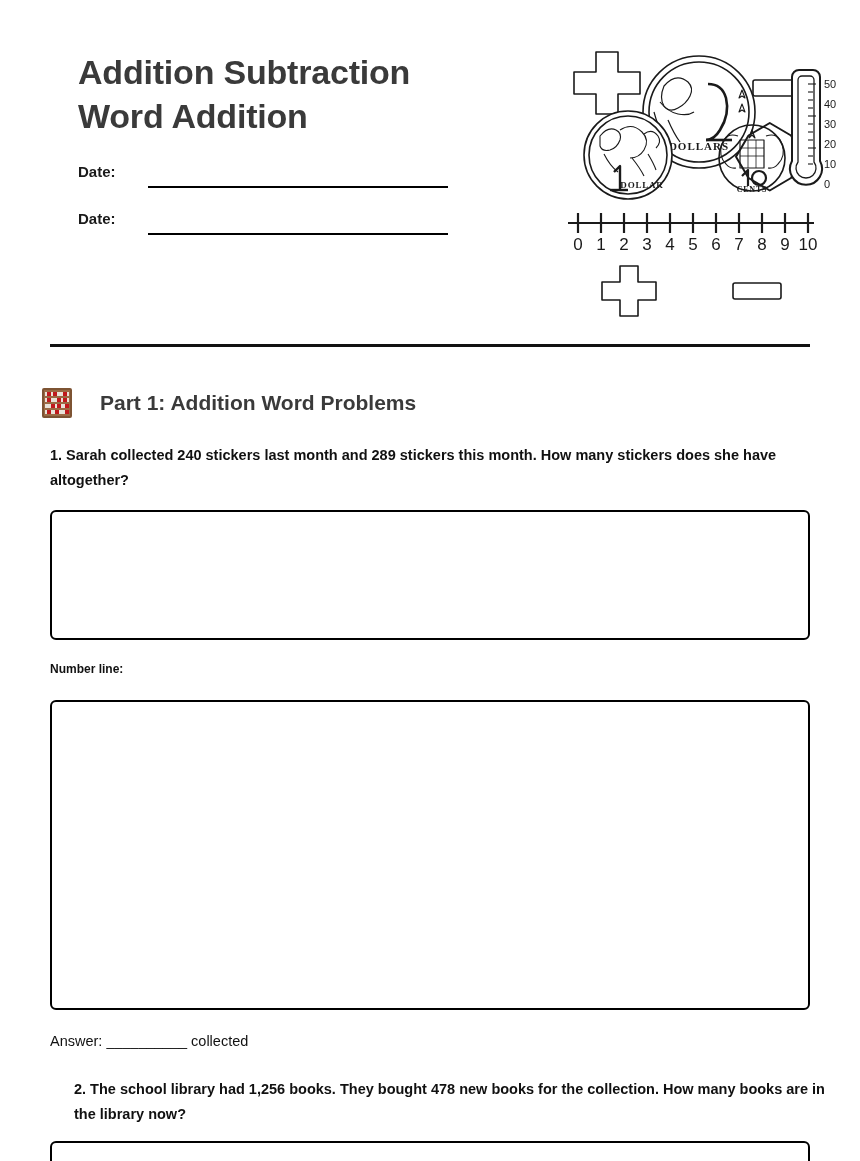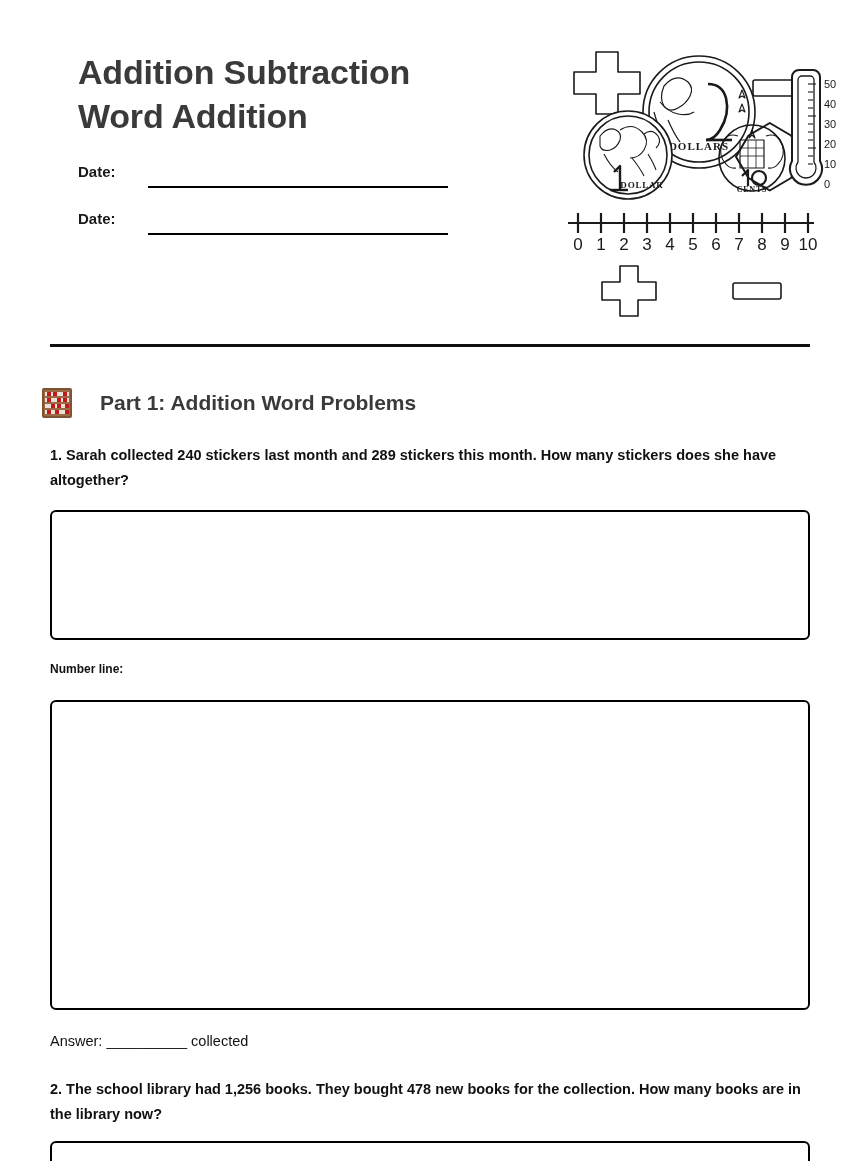--- a/index.html
+++ b/index.html
@@ -136,21 +136,21 @@
   .question-text {
     position: absolute;
     left: 50px;
     width: 760px;
     font-size: 14.5px;
     font-weight: bold;
     line-height: 1.75;
     color: #111111;
   }
   .q1-text { top: 443px; }
-  .q2-text { top: 1077px; }
+  .q2-text { top: 1077px; margin-left: 24px; }
 
   .subfield-label {
     position: absolute;
     left: 50px;
     font-size: 12px;
     font-weight: bold;
     color: #111111;
   }
   .numberline-label { top: 662px; }
 

